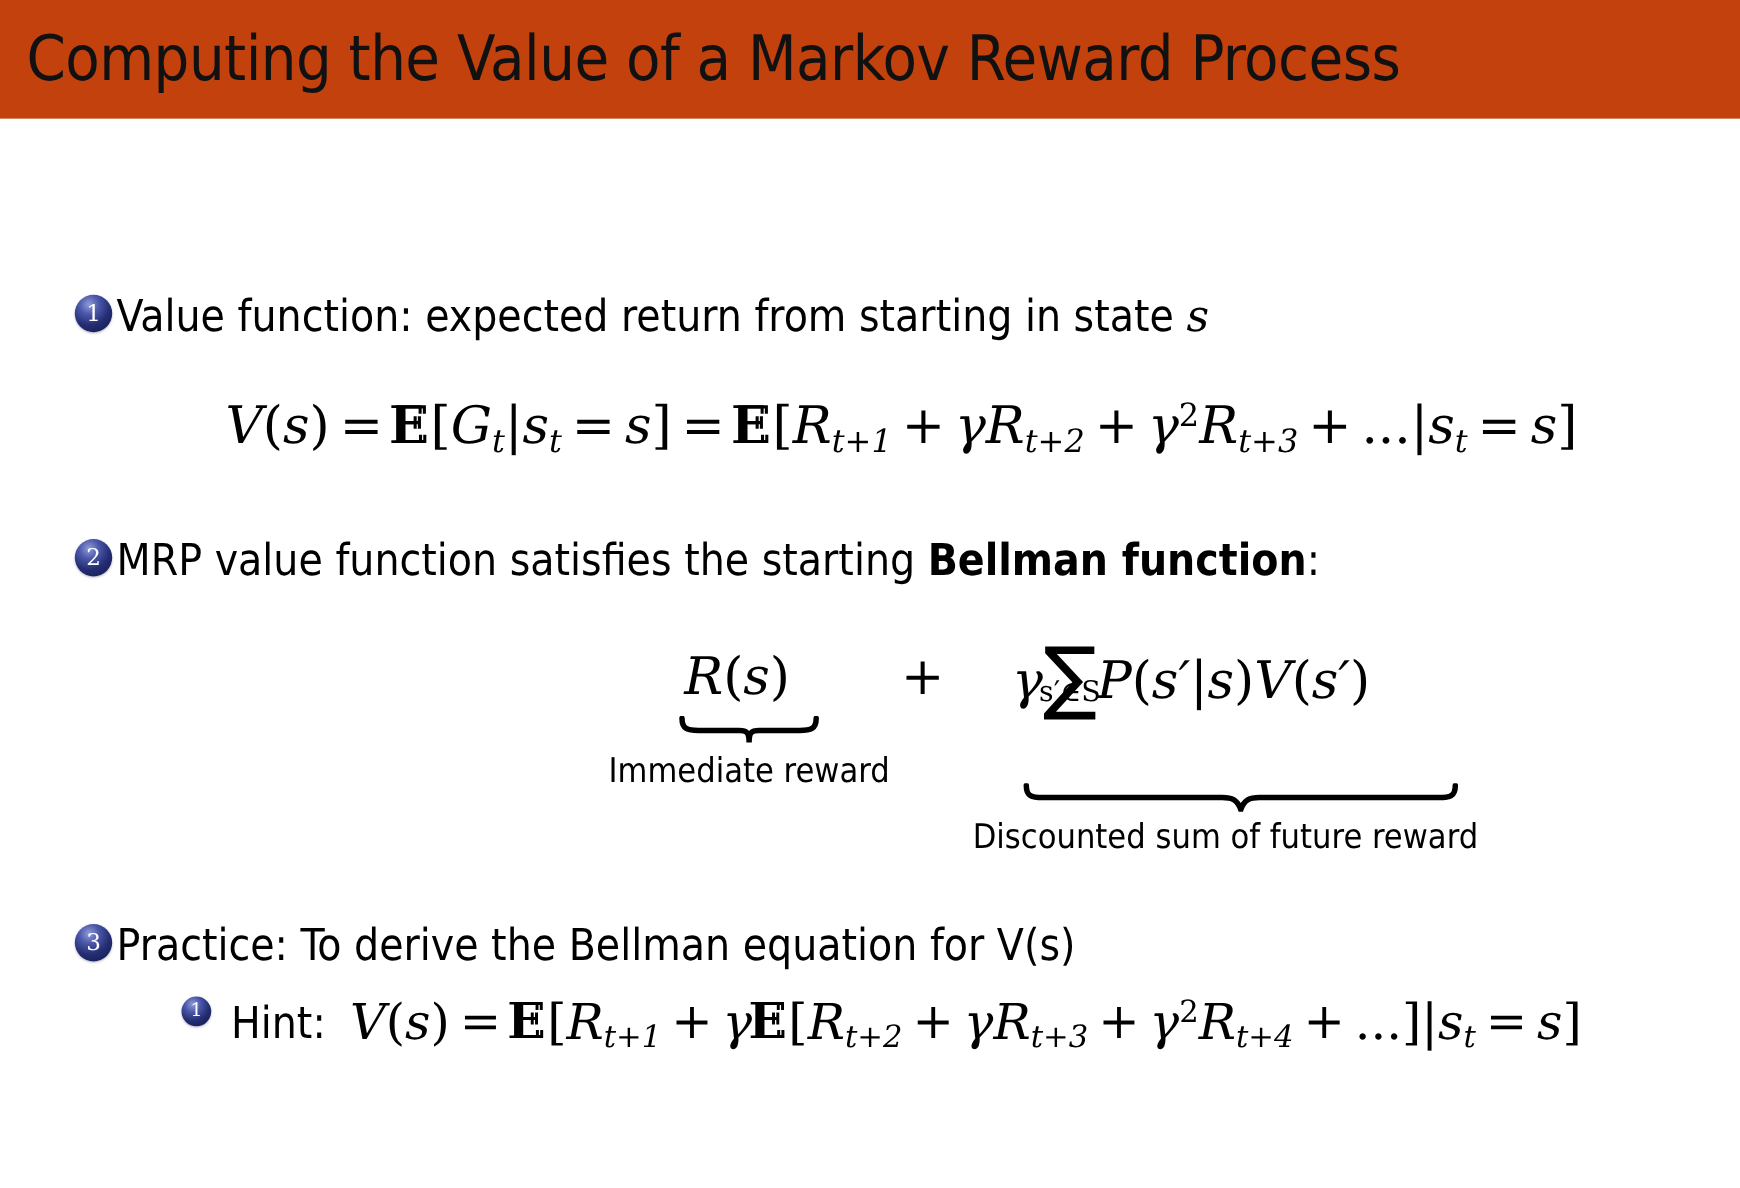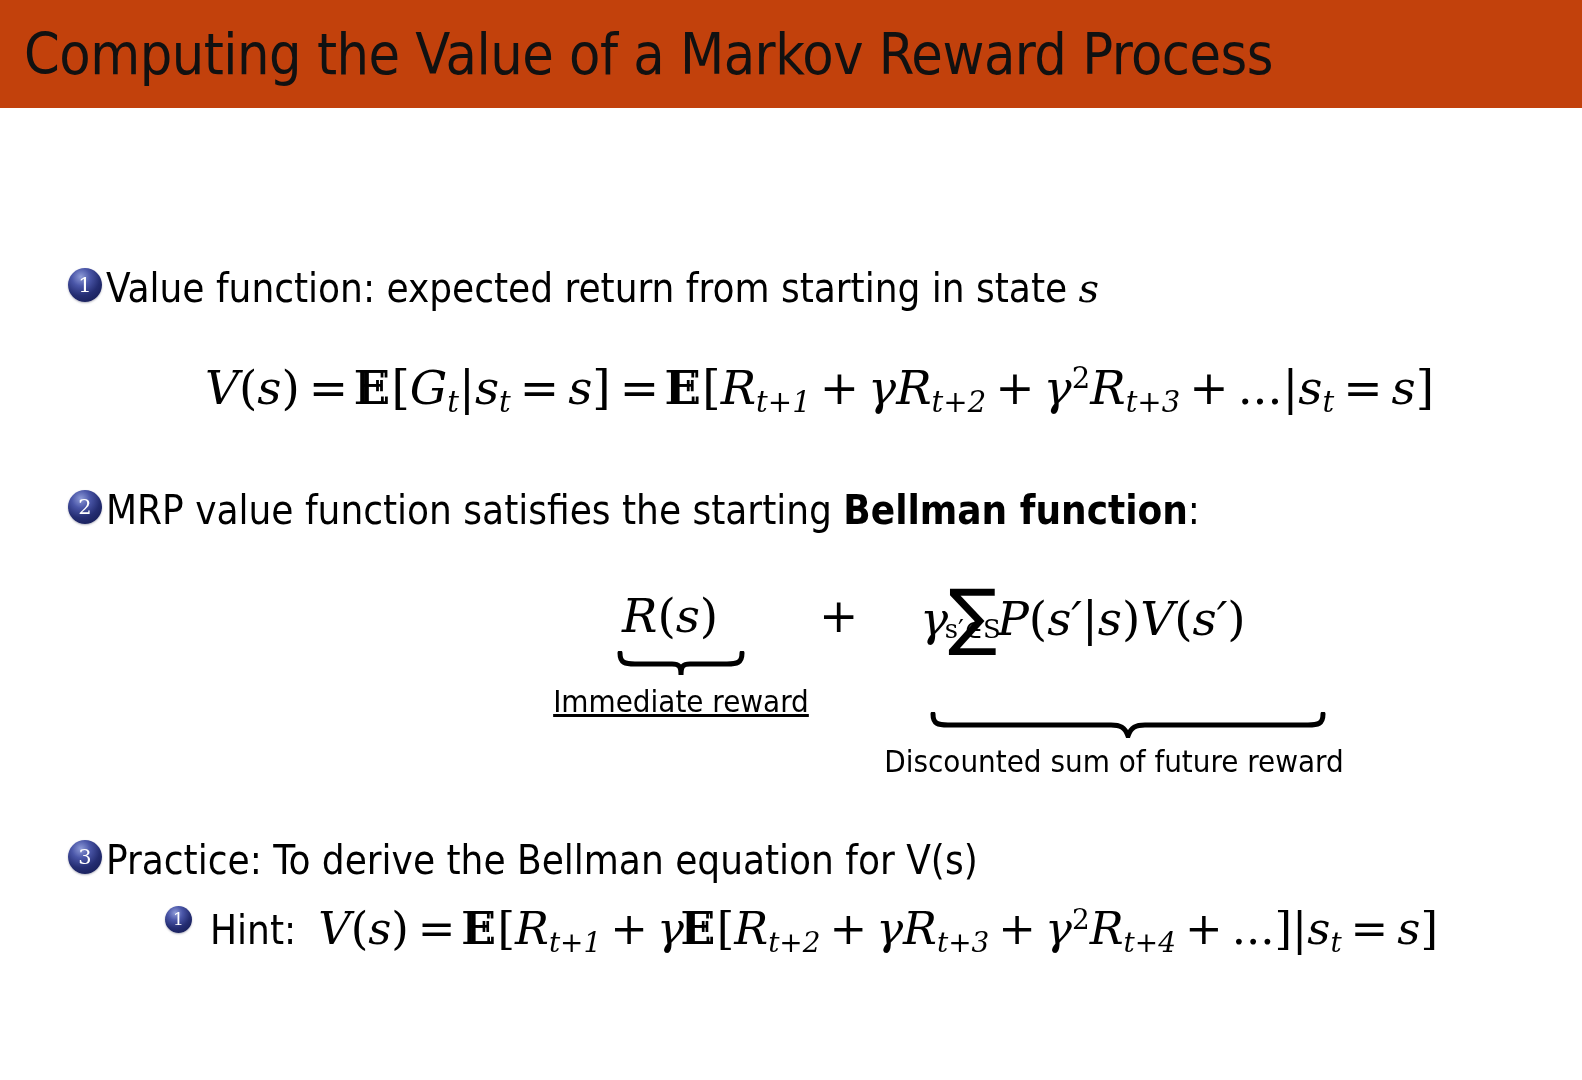--- a/index.html
+++ b/index.html
@@ -179,21 +179,21 @@
   .ubrace-label {
     position: absolute;
     font-family: "DejaVu Sans Condensed", "Liberation Sans Narrow", "DejaVu Sans", sans-serif;
     font-size: 31px;
     white-space: nowrap;
     text-align: center;
     color: #000;
   }
 
   #brace-reward      { left: 287px; top: 63px;  width: 128px; }
-  #brace-reward-label{ left: 176px; top: 95px;  width: 350px; text-decoration: underline; }
+  #brace-reward-label{ left: 176px; top: 95px;  width: 350px; }
   #brace-future      { left: 600px; top: 124px; width: 396px; }
   #brace-future-label{ left: 504px; top: 155px; width: 560px; }
 
   
   #item-1 { left: 68px; top: 160px; }
   #item-2 { left: 68px; top: 382px; }
   #item-3 { left: 68px; top: 732px; }
   #item-3-1 { left: 165px; top: 798px; }
 
   #item-3-1 .item-text { margin-left: 18px; }

